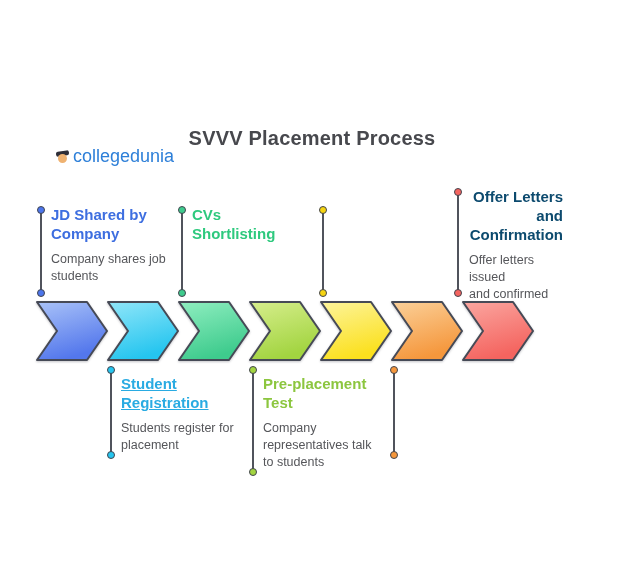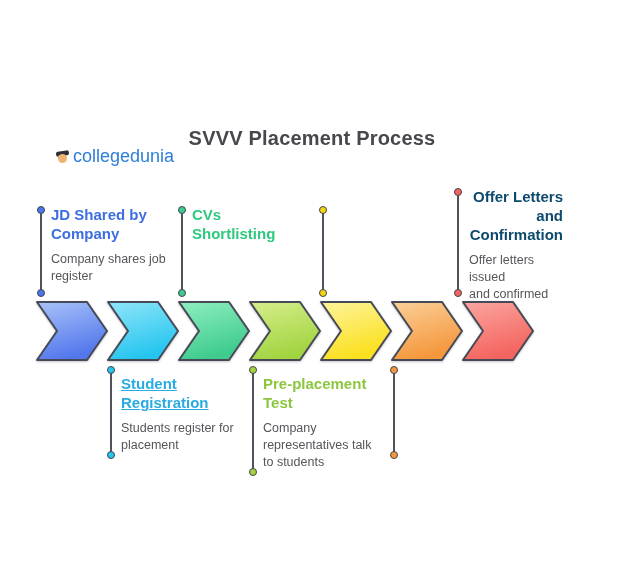--- a/index.html
+++ b/index.html
@@ -50,21 +50,21 @@
         <span class="cap"></span>
         <span class="face"></span>
       </span>
     <span class="logo-text">collegedunia</span>
   </div>
 
   <div class="label" style="left:51px; top:205px;">
     <div class="heading" style="color: rgb(61, 110, 224);">JD Shared by
 Company</div>
     <div class="desc">Company shares job
-register</div>
+students</div>
   </div>
   <div class="label" style="left:192px; top:205px;">
     <div class="heading" style="color: rgb(46, 201, 126);">CVs
 Shortlisting</div>
   </div>
   <div class="label" style="left:469px; top:187px;">
     <div class="heading" style="color: #0c4a6e; text-align: right;">Offer Letters
 and
 Confirmation</div>
     <div class="desc">Offer letters issued

